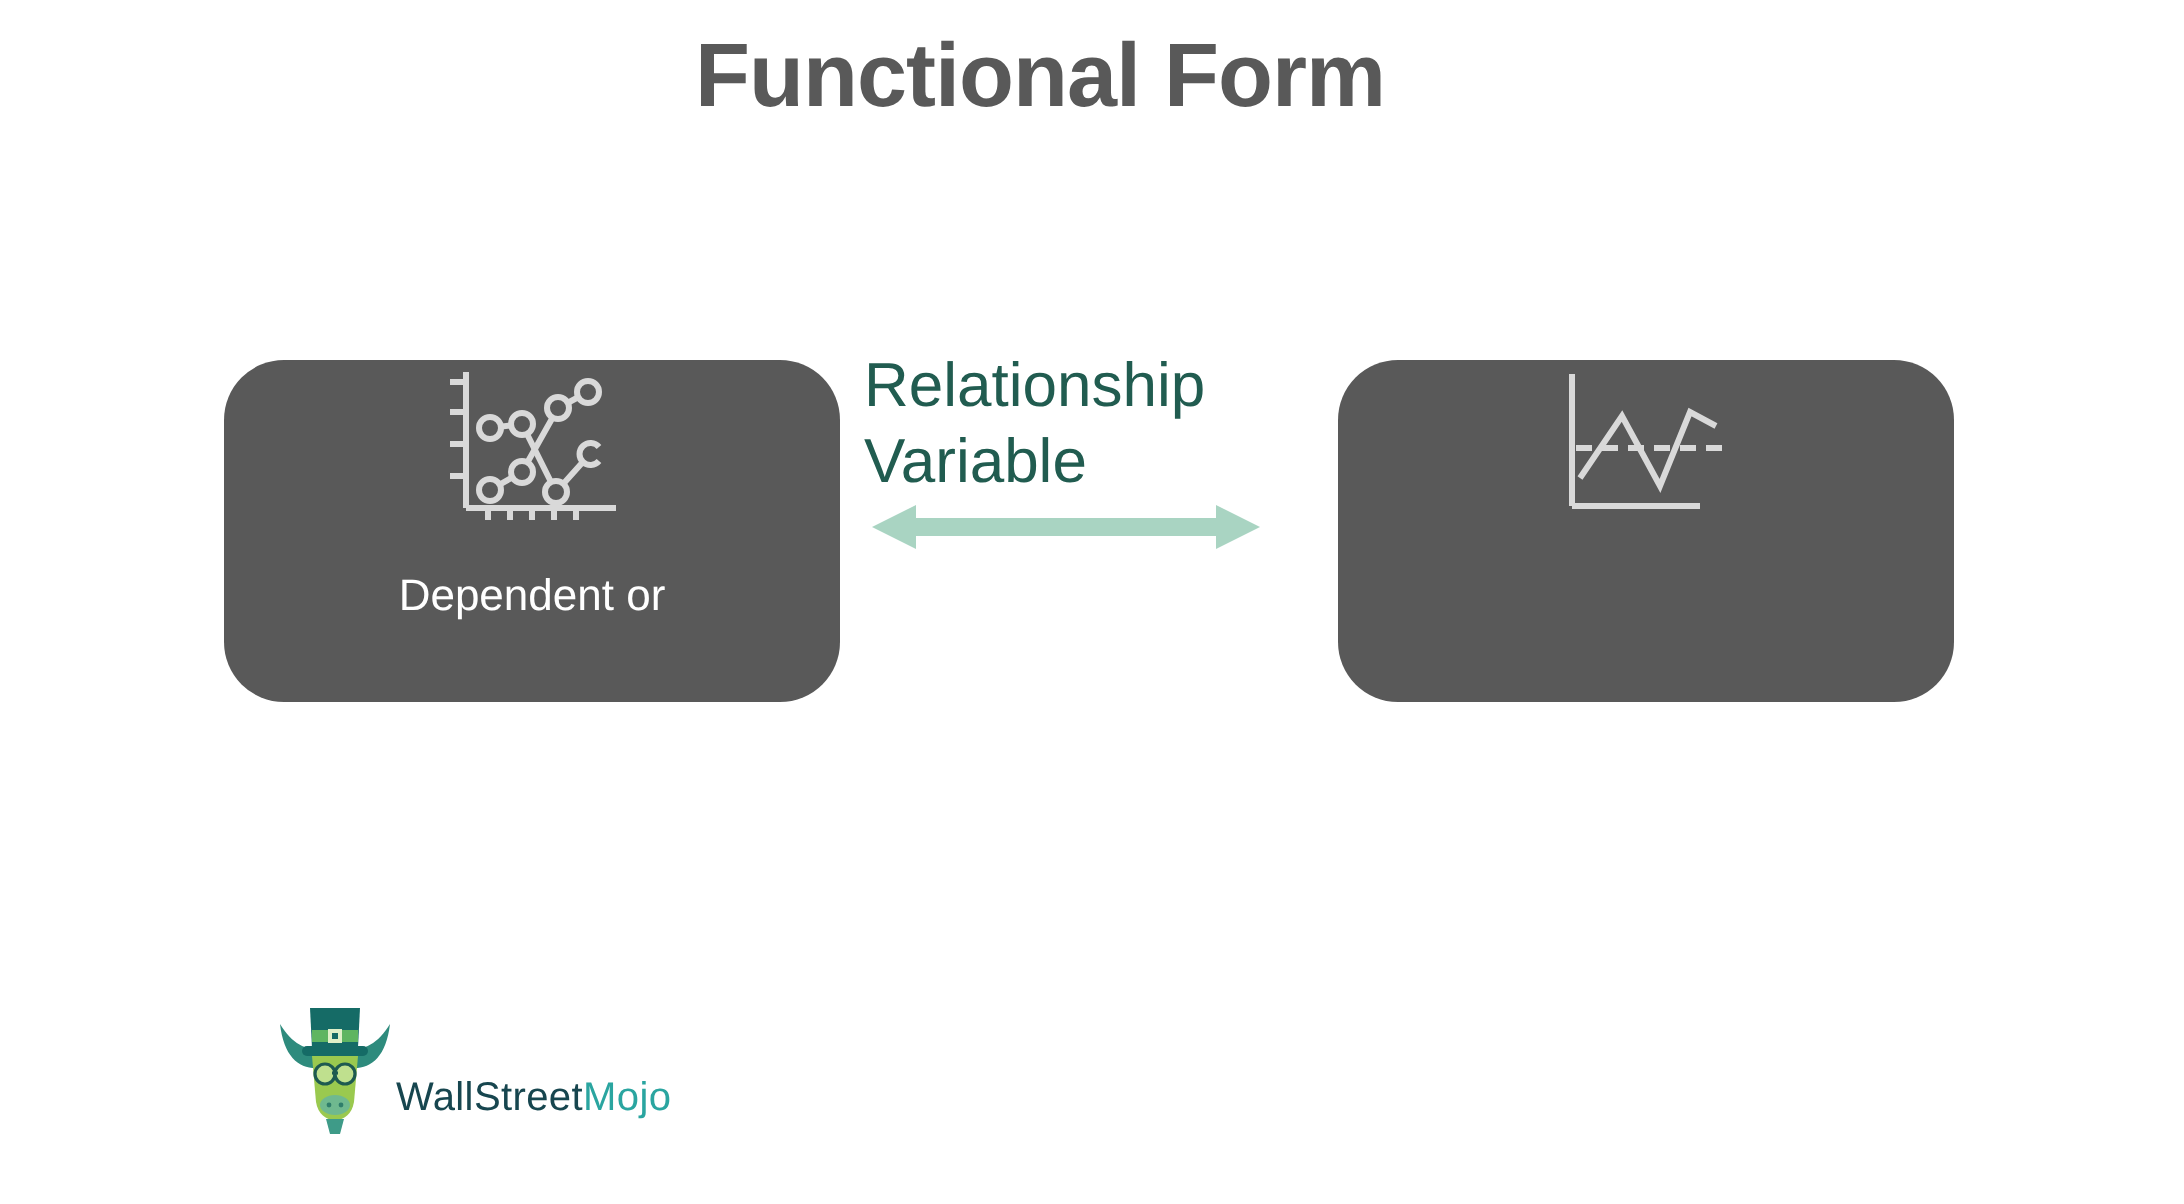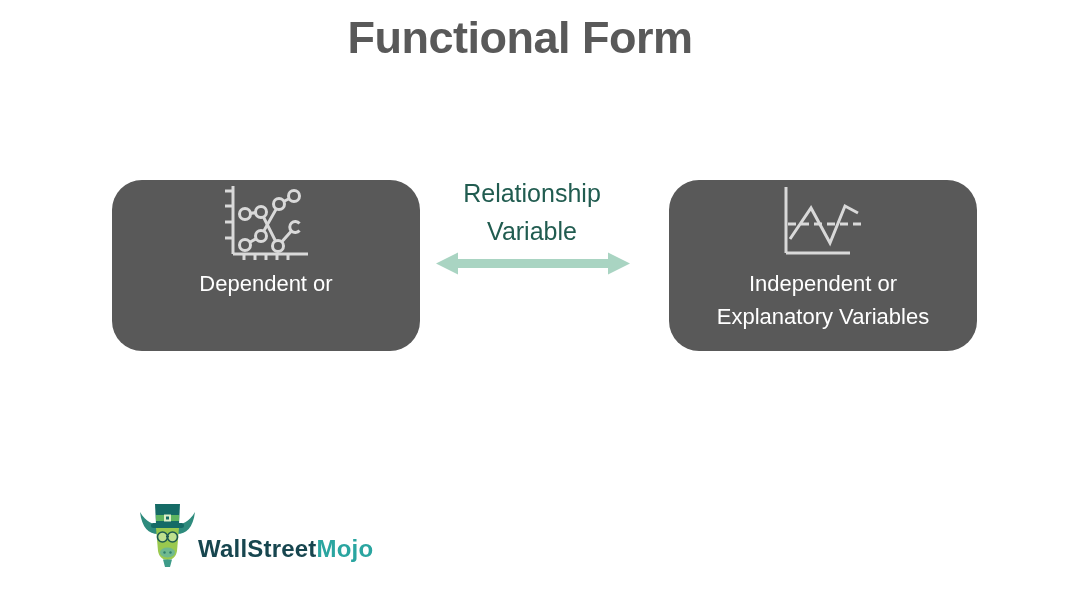--- a/index.html
+++ b/index.html
@@ -19,39 +19,39 @@
   .box {
     position:absolute; top:180px; width:308px; height:171px;
     background:#595959; border-radius:30px;
     display:flex; flex-direction:column; align-items:center;
     box-sizing:border-box;
   }
   .box-left  { left:112px; }
   .box-right { left:669px; }
   .box .icon-wrap { margin-top:4px; height:76px; }
   .box-label {
-    margin-top:7px;
+    margin-top:21px;
     color:#ffffff; font-size:22px; line-height:33px;
     text-align:center; white-space:nowrap;
   }
   .connector-label {
     position:absolute; left:432px; top:174px; width:200px;
-    text-align:center;
-    color:#215C50; font-size:25px; line-height:38px;
+    text-align:left;
+    color:#215C50; font-size:31px; line-height:38px;
     white-space:nowrap;
   }
   .arrow-wrap { position:absolute; left:434px; top:250px; width:198px; height:27px; }
   .chart-stroke { stroke:#D9D9D9; fill:none; }
   .logo {
     position:absolute; left:139px; top:499px;
     display:flex; align-items:center;
   }
   .logo-text {
     margin-left:2px;
-    font-size:24px; font-weight:700; letter-spacing:0.2px;
+    font-size:20px; font-weight:400; letter-spacing:0.2px;
     white-space:nowrap;
     margin-top:26px;
   }
   .logo-part1 { color:#17464F; }
   .logo-part2 { color:#2AA5A0; }
 </style>
 </head>
 <body>
 
 <div class="page">
@@ -110,24 +110,20 @@
       <svg width="92" height="76" viewBox="0 0 92 76" aria-hidden="true">
 
         <line class="chart-stroke" x1="9" y1="3" x2="9" y2="69" stroke-width="3"></line>
         <line class="chart-stroke" x1="9" y1="69" x2="73" y2="69" stroke-width="3"></line>
 
         <line class="chart-stroke" x1="11" y1="40" x2="87" y2="40" stroke-width="3" stroke-dasharray="8 5"></line>
 
         <polyline class="chart-stroke" points="13,55 34,24 53,59 68,22 81,29" stroke-width="3"></polyline>
       </svg>
     </div>
-    <div class="box-label">
-      <div>Independent or</div>
-      <div>Explanatory Variables</div>
-    </div>
   </div>
 
   <div class="logo">
     <span>
       <svg width="57" height="70" viewBox="0 0 57 70" aria-hidden="true">
 
         <path d="M 21,35 C 11,36 3,30 1,13 C 7,23 14,26 22,26 C 23,29 23,32 21,35 Z" fill="#2E8B7D"></path>
         <path d="M 36,35 C 46,36 54,30 56,13 C 50,23 43,26 35,26 C 34,29 34,32 36,35 Z" fill="#2E8B7D"></path>
 
         <path d="M 16,5 L 41,5 L 40,25 L 17,25 Z" fill="#156B66"></path>

